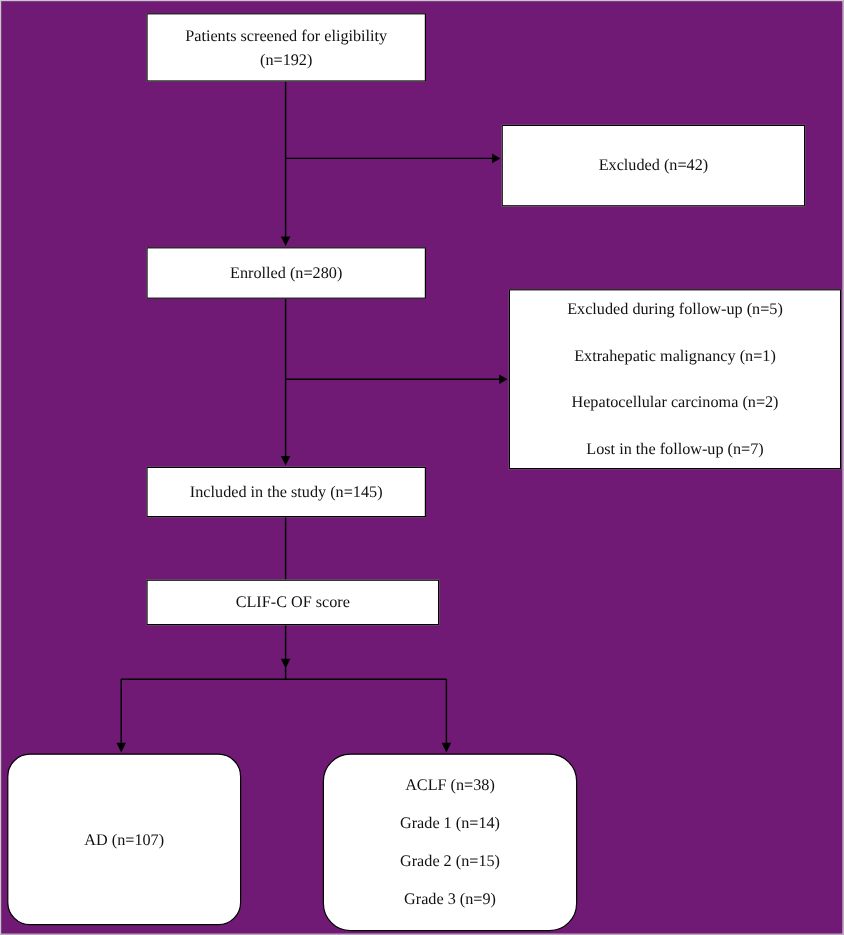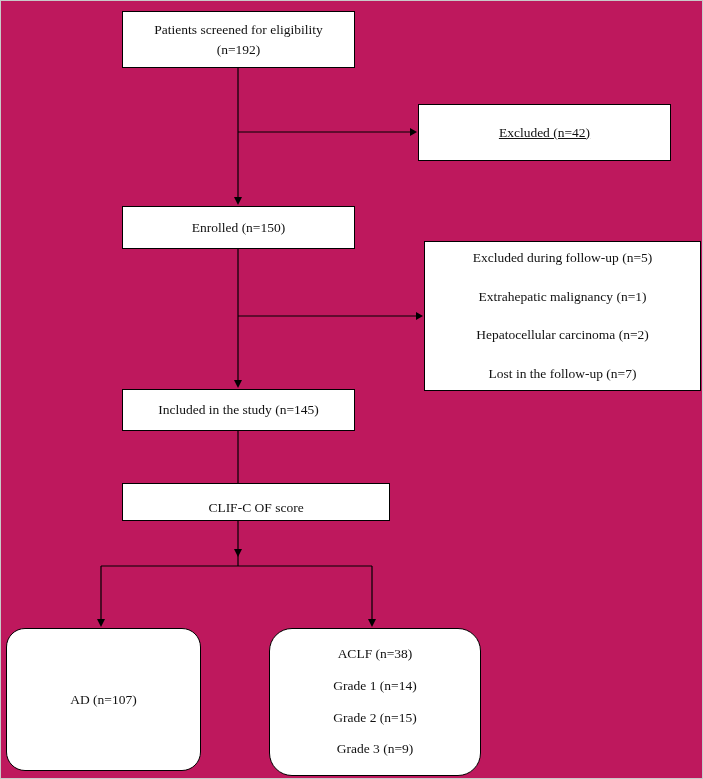--- a/index.html
+++ b/index.html
@@ -4,21 +4,21 @@
 <style>
   html, body {
     margin: 0;
     padding: 0;
     background: #ffffff;
   }
   #figure {
     position: relative;
     width: 703px;
     height: 779px;
-    background: #be185d;
+    background: #701a75;
     border: 1px solid #c9c9c9;
     box-sizing: border-box;
     font-family: "Liberation Serif", "DejaVu Serif", serif;
     color: #111111;
     overflow: hidden;
   }
   .box {
     position: absolute;
     box-sizing: border-box;
     border: 1.4px solid #000000;
@@ -33,25 +33,25 @@
     padding: 2px 6px;
   }
   .box.spread {
     justify-content: space-evenly;
     line-height: 1.2;
   }
   .box span { display: block; }
 
   
   #box-screened          { left: 121px; top: 10px;  width: 233px; height: 57px; }
-  #box-excluded          { left: 417px; top: 103px; width: 253px; height: 57px; text-decoration: underline; }
+  #box-excluded          { left: 417px; top: 103px; width: 253px; height: 68px; }
   #box-enrolled          { left: 121px; top: 205px; width: 233px; height: 43px; }
   #box-excluded-followup { left: 423px; top: 240px; width: 277px; height: 150px; gap: 16px; }
   #box-included          { left: 121px; top: 388px; width: 233px; height: 42px; }
-  #box-clif              { left: 121px; top: 482px; width: 268px; height: 38px; justify-content: flex-end; }
+  #box-clif              { left: 121px; top: 482px; width: 244px; height: 38px; }
   #box-ad                { left: 5px;   top: 627px; width: 195px; height: 143px; border-radius: 19px; }
   #box-aclf              { left: 268px; top: 627px; width: 212px; height: 148px; border-radius: 23px; }
 
   #connectors {
     position: absolute;
     left: 0; top: 0;
     width: 703px;
     height: 779px;
     pointer-events: none;
   }
@@ -112,21 +112,21 @@
   <div class="box" id="box-screened">
     <span>Patients screened for eligibility</span>
     <span>(n=192)</span>
   </div>
 
   <div class="box" id="box-excluded">
     <span>Excluded (n=42)</span>
   </div>
 
   <div class="box" id="box-enrolled">
-    <span>Enrolled (n=150)</span>
+    <span>Enrolled (n=280)</span>
   </div>
 
   <div class="box spread" id="box-excluded-followup">
     <span>Excluded during follow-up (n=5)</span>
     <span>Extrahepatic malignancy (n=1)</span>
     <span>Hepatocellular carcinoma (n=2)</span>
     <span>Lost in the follow-up (n=7)</span>
   </div>
 
   <div class="box" id="box-included">

